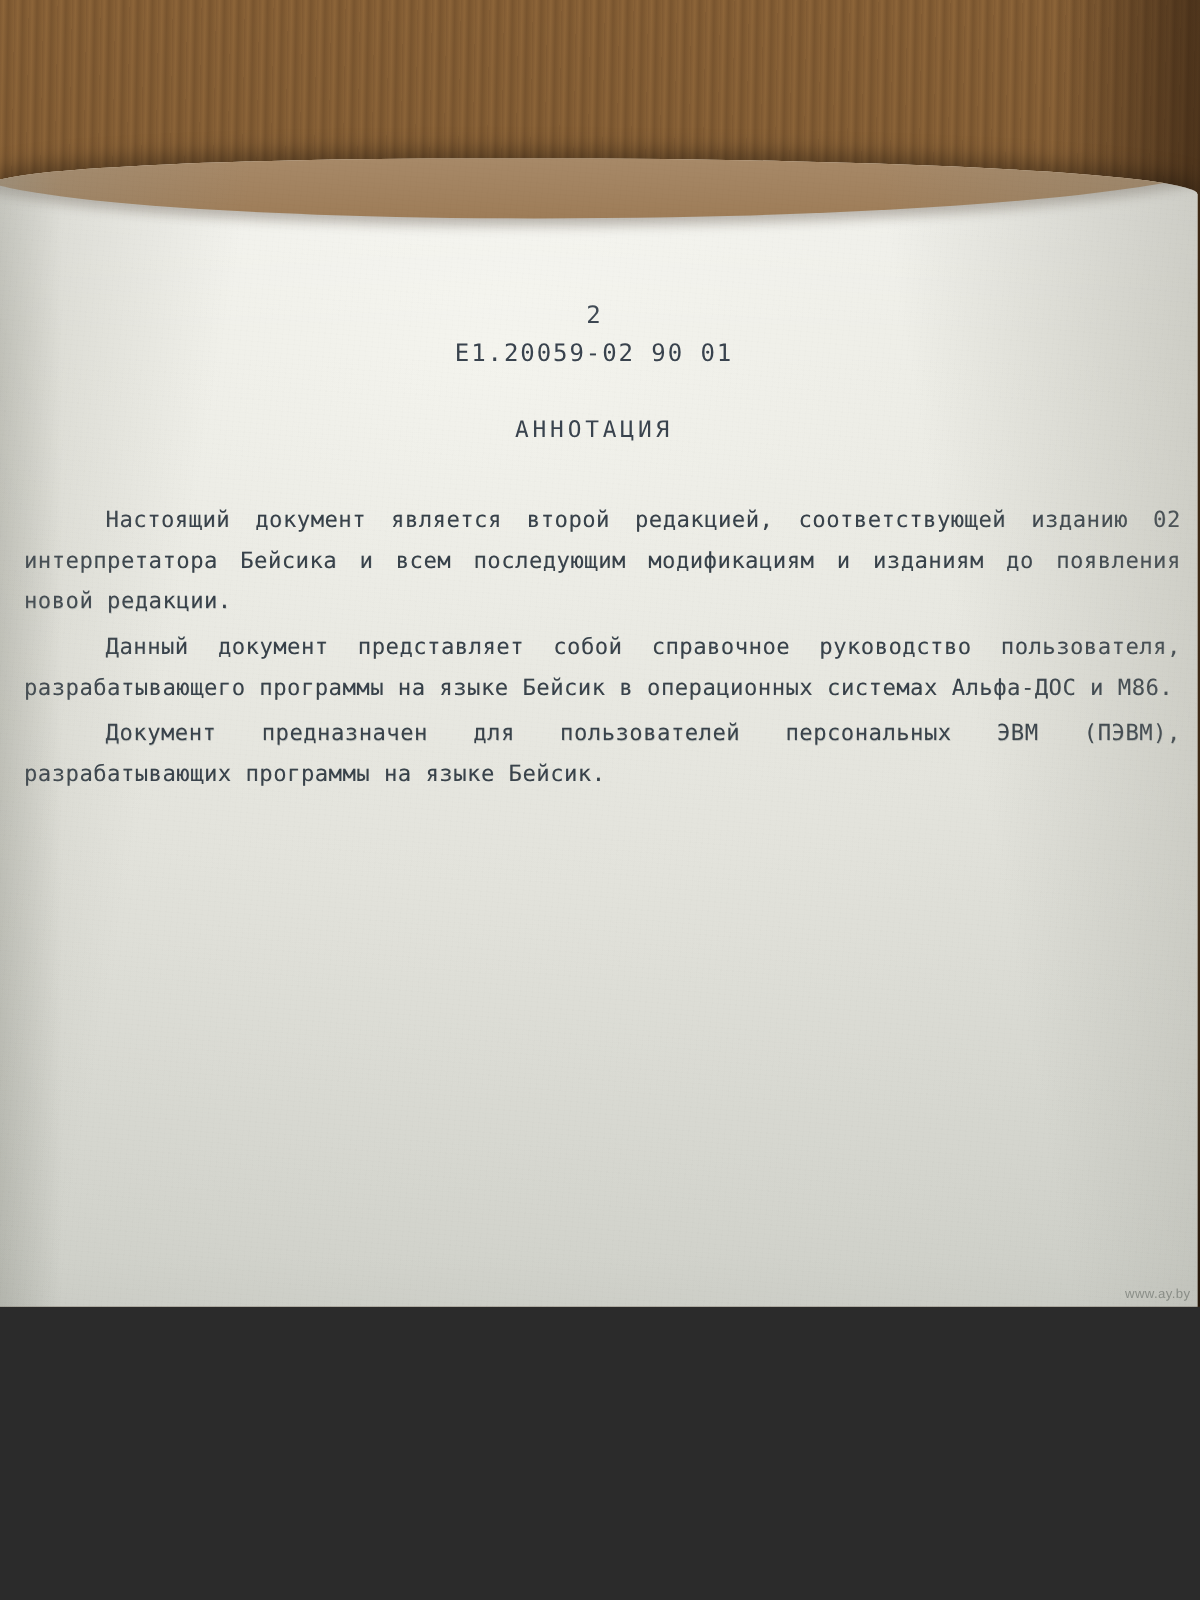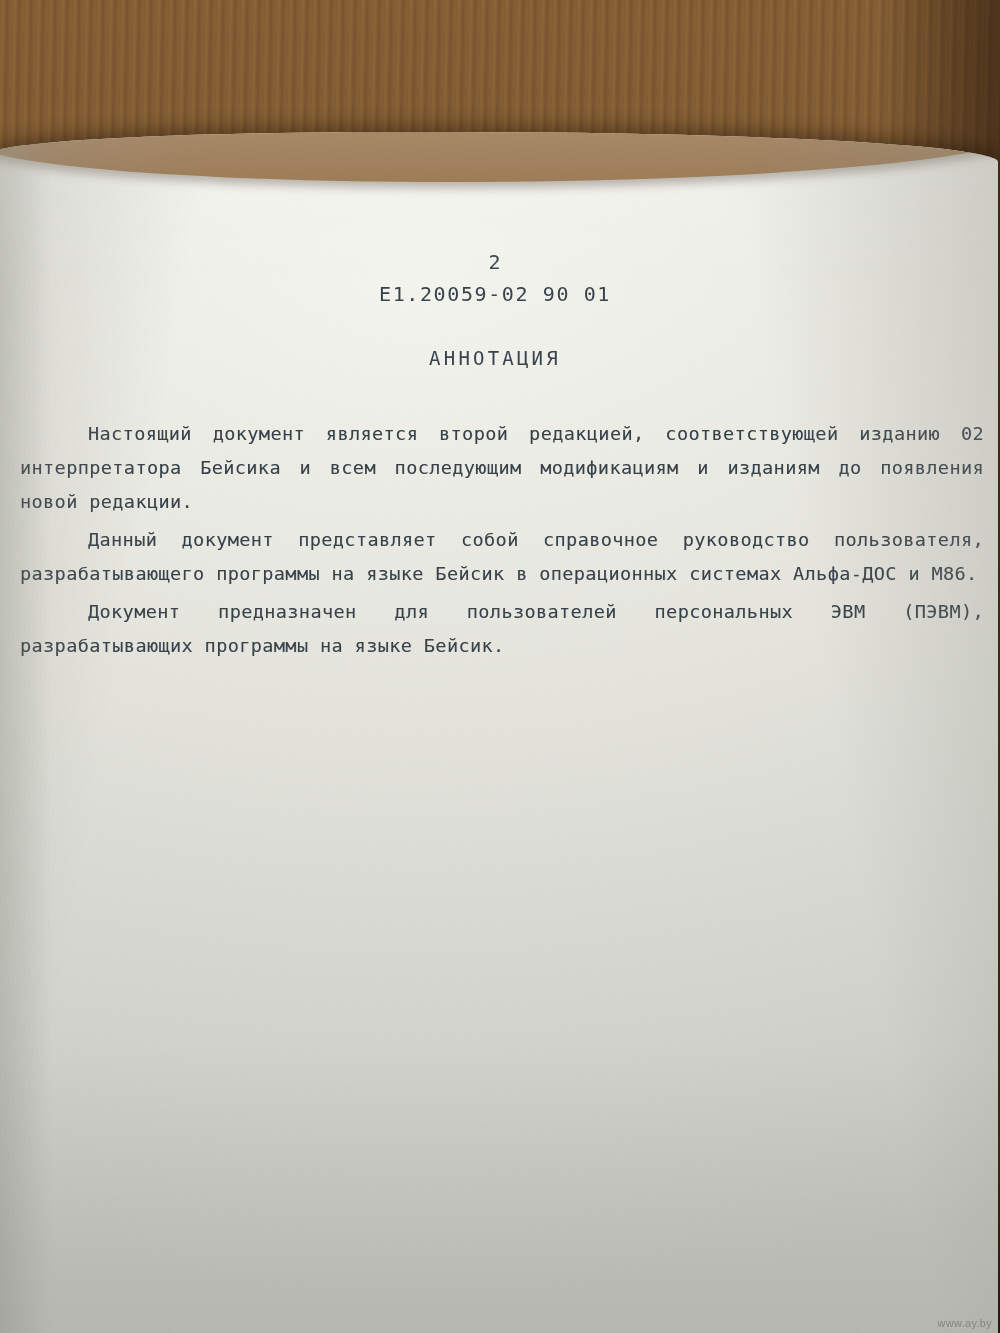--- a/index.html
+++ b/index.html
@@ -3,21 +3,21 @@
 <meta charset="utf-8">
 <style>
   html, body {
     margin: 0;
     padding: 0;
     background: #2b2b2b;
   }
   #screenshot {
     position: relative;
     width: 1000px;
-    height: 1333px;
+    height: 1089px;
     overflow: hidden;
     font-family: "DejaVu Sans Mono", monospace;
   }
 
   
   .desk {
     position: absolute;
     inset: 0;
     background:
       repeating-linear-gradient(91deg,

